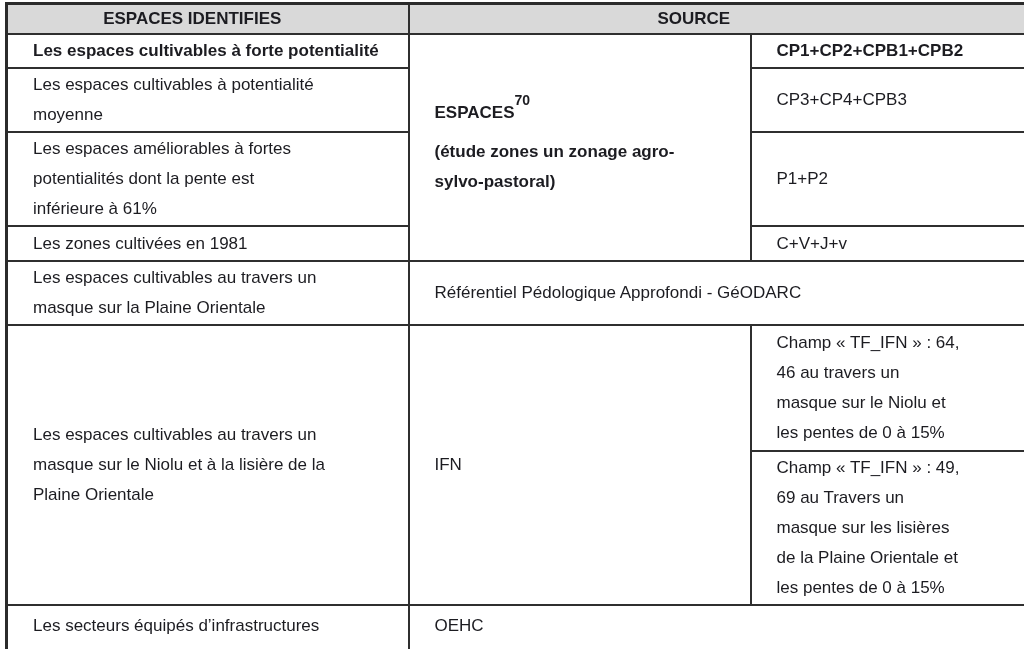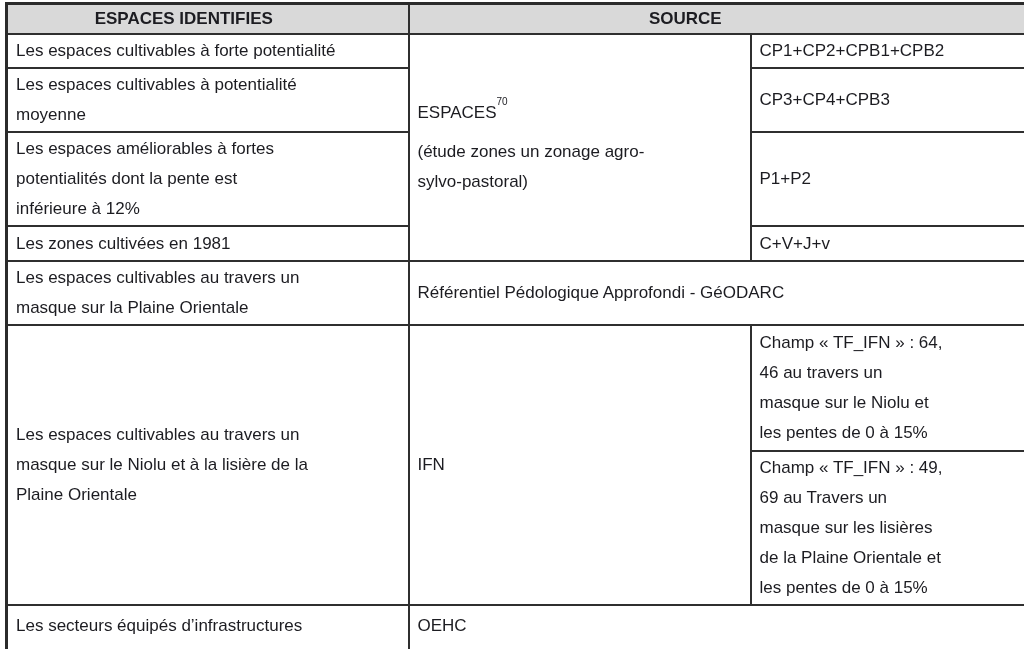--- a/index.html
+++ b/index.html
@@ -21,45 +21,45 @@
     table-layout: fixed;
     border: 3px solid #2b2b2b;
   }
   .tbl col.c1 { width: 402px; }
   .tbl col.c2 { width: 342px; }
   .tbl col.c3 { width: 300px; }
   .tbl th, .tbl td {
     border: 2px solid #2f2f2f;
     font-size: 17px;
     line-height: 30px;
-    padding: 1px 8px;
+    padding: 1px 25px;
     vertical-align: middle;
     overflow: hidden;
   }
   .tbl th {
     background: #d9d9d9;
     font-weight: bold;
     text-align: center;
     height: 26px;
     line-height: 22px;
   }
   th.h1 { padding-right: 56px; }
   th.h2 { padding-right: 96px; }
   td.esp, td.code, td.champ, td.src { white-space: pre-line; }
-  tr.r1  td { height: 27px; }
+  tr.r1  td { height: 27px; font-weight: bold; }
   tr.r2  td { height: 59px; }
   tr.r3  td { height: 86px; }
   tr.r4  td { height: 31px; border-radius: 9px; }
   tr.r5  td { height: 57px; }
   tr.r6a td { height: 122px; }
   tr.r6b td { height: 148px; }
   tr.r7  td { height: 78px; vertical-align: top; padding-top: 5px; }
   td.src .detail { margin-top: 9px; white-space: pre-line; }
   td.src sup {
-    font-size: 10px;
+    font-size: 14px;
     line-height: 0;
     position: relative;
     top: -6px;
   }
 </style>
 </head>
 <body>
 
 <div class="page">
   <table class="tbl">
@@ -84,21 +84,21 @@
 
     <tr class="r2">
       <td class="esp">Les espaces cultivables à potentialité
 moyenne</td>
       <td class="code">CP3+CP4+CPB3</td>
     </tr>
 
     <tr class="r3">
       <td class="esp">Les espaces améliorables à fortes
 potentialités dont la pente est
-inférieure à 12%</td>
+inférieure à 61%</td>
       <td class="code">P1+P2</td>
     </tr>
 
     <tr class="r4">
       <td class="esp">Les zones cultivées en 1981</td>
       <td class="code">C+V+J+v</td>
     </tr>
 
     <tr class="r5">
       <td class="esp">Les espaces cultivables au travers un

